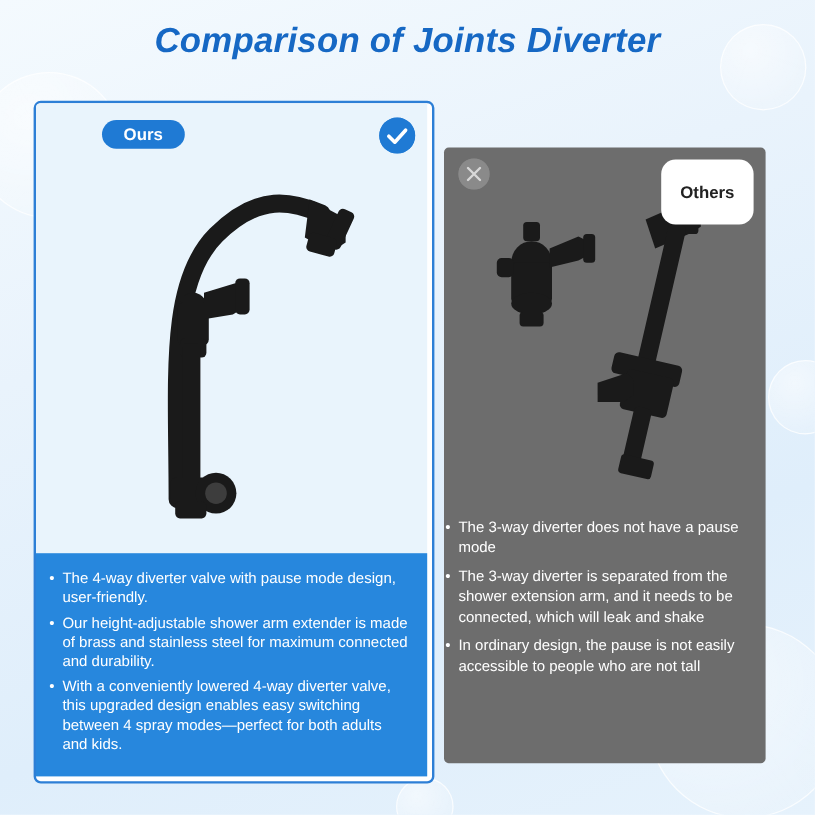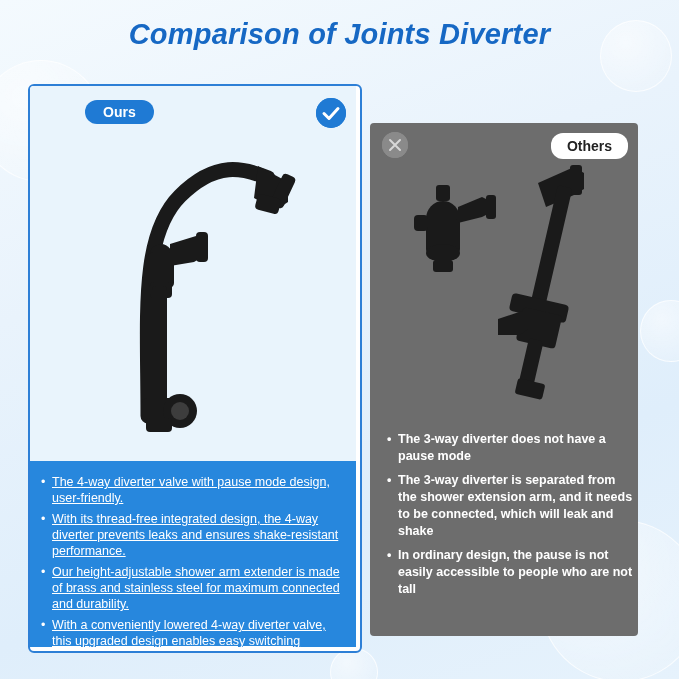--- a/index.html
+++ b/index.html
@@ -65,41 +65,40 @@
   }
   .others-tag {
     position: absolute;
     right: 10px;
     top: 10px;
     background: #ffffff;
     color: #222222;
     font-size: 14px;
     font-weight: bold;
     border-radius: 12px;
-    padding: 5px 16px;
+    padding: 19px 16px;
     line-height: 16px;
   }
   .x-mark {
     position: absolute;
     left: 12px;
     top: 9px;
     width: 26px;
     height: 26px;
     border-radius: 50%;
     background: #8a8a8a;
   }
   .others-text {
     position: absolute;
-    left: 16px;
+    left: 0;
     top: 308px;
     width: 248px;
     color: #ffffff;
     font-size: 12.5px;
     line-height: 17px;
-    font-weight: bold;
   }
   .others-text ul {
     margin: 0;
     padding: 0 0 0 12px;
     list-style: none;
   }
   .others-text li {
     position: relative;
     margin-bottom: 7px;
   }
@@ -168,21 +167,20 @@
     padding: 13px 14px 0 22px;
   }
   .ours-text ul {
     margin: 0;
     padding: 0;
     list-style: none;
   }
   .ours-text li {
     position: relative;
     margin-bottom: 5px;
-    text-decoration: underline;
   }
   .ours-text li::before {
     content: "\2022";
     position: absolute;
     left: -11px;
     top: 0;
   }
 </style>
 </head>
 <body>
@@ -285,20 +283,19 @@
     <div class="check-mark">
       <svg viewBox="0 0 30 30" width="30" height="30">
         <circle cx="15" cy="15" r="15" fill="#1f7ad4"></circle>
         <path d="M8 15.5 L13 20.5 L22 10.5" stroke="#ffffff" stroke-width="3" fill="none" stroke-linecap="round" stroke-linejoin="round"></path>
       </svg>
     </div>
 
     <div class="ours-text">
       <ul>
         <li>The 4-way diverter valve with pause mode design, user-friendly.</li>
-        <li>With its thread-free integrated design, the 4-way diverter prevents leaks and ensures shake-resistant performance.</li>
         <li>Our height-adjustable shower arm extender is made of brass and stainless steel for maximum connected and durability.</li>
         <li>With a conveniently lowered 4-way diverter valve, this upgraded design enables easy switching between 4 spray modes—perfect for both adults and kids.</li>
       </ul>
     </div>
   </div>
 
 </div>
 
 </body></html>

